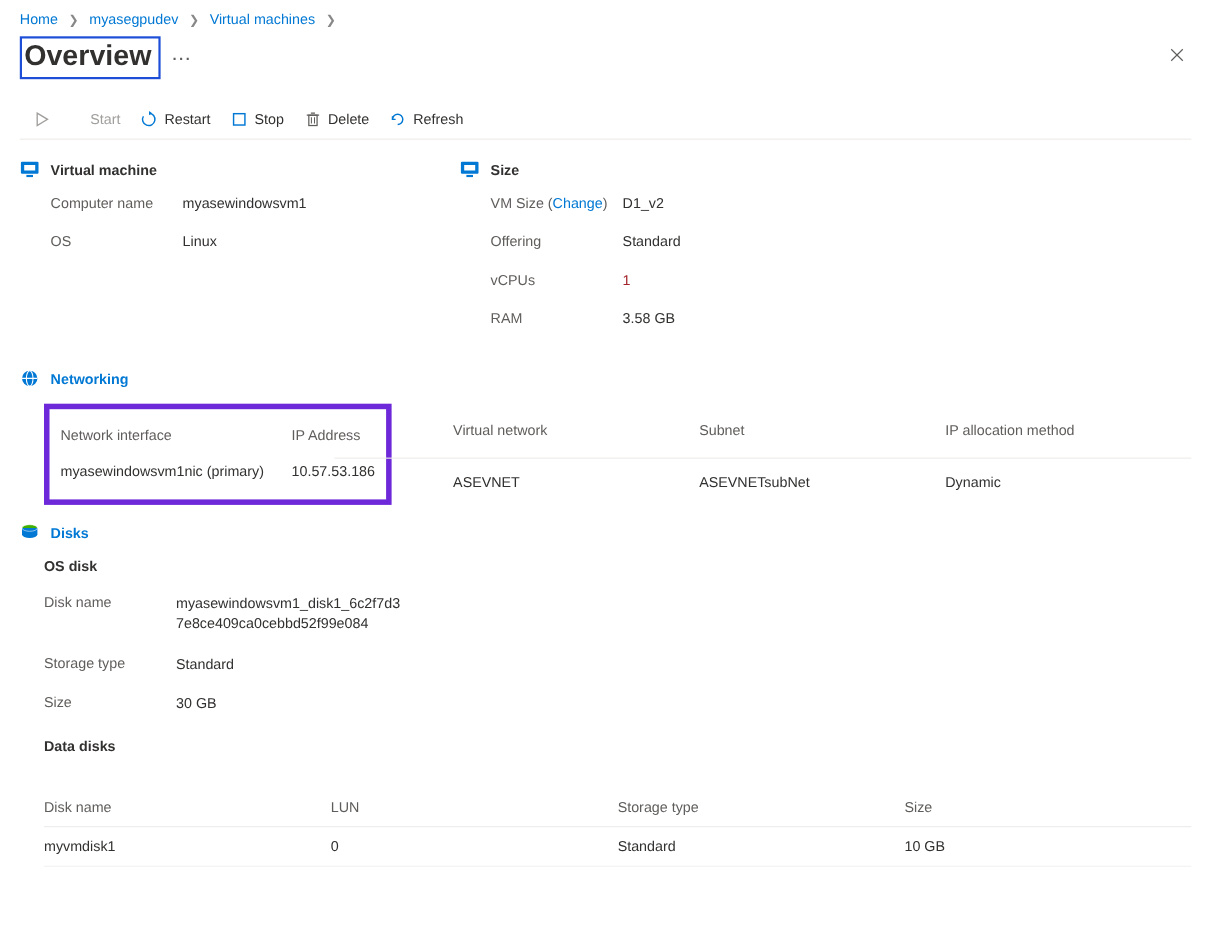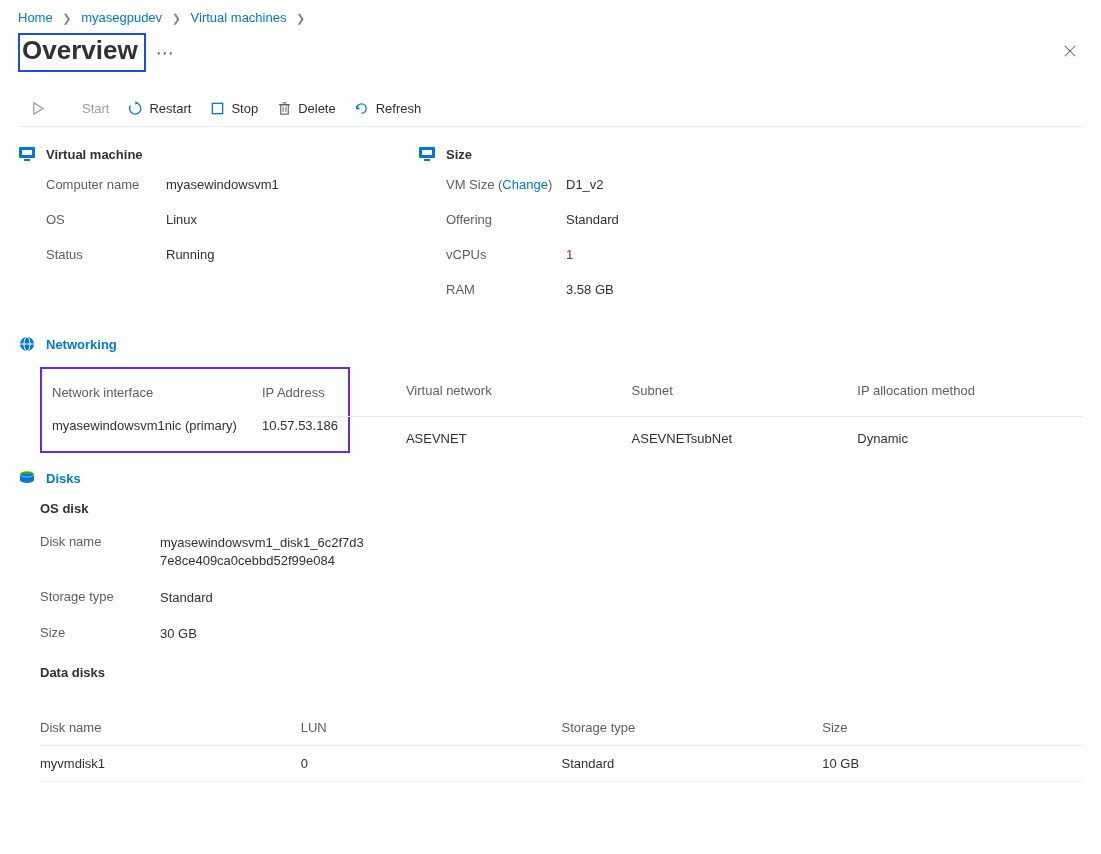--- a/index.html
+++ b/index.html
@@ -46,21 +46,21 @@
   .section-icon svg { width: 18px; height: 18px; }
 
   .kv-list { margin-left: 28px; }
   .kv-row { display: flex; margin-bottom: 20px; font-size: 13px; }
   .kv-label { width: 120px; color: #605e5c; flex-shrink: 0; }
   .kv-value { color: #323130; }
   .link-inline { color: #0078d4; cursor: pointer; }
 
   .networking-section { margin-top: 18px; }
   .network-box {
-    border: 2px solid #6d28d9;
+    border: 5px solid #6d28d9;
     padding: 16px 10px 18px 10px;
     display: inline-block;
     min-width: 300px;
   }
   .net-box-header-row { display: flex; gap: 20px; margin-bottom: 18px; color: #323130; font-weight: 400; }
   .net-box-header-row .h { color: #605e5c; }
   .net-data-row { display: flex; gap: 20px; color: #323130; }
 
   .full-net-row {
     display: flex;
@@ -188,24 +188,20 @@
         </div>
         <div class="kv-list">
           <div class="kv-row">
               <div class="kv-label">Computer name</div>
               <div class="kv-value">myasewindowsvm1</div>
             </div>
           <div class="kv-row">
               <div class="kv-label">OS</div>
               <div class="kv-value">Linux</div>
             </div>
-          <div class="kv-row">
-              <div class="kv-label">Status</div>
-              <div class="kv-value">Running</div>
-            </div>
         </div>
       </div>
 
       <div class="col">
         <div class="section-header">
           <span class="section-icon">
             <svg viewBox="0 0 18 18">
                 <rect x="1" y="2" width="16" height="11" rx="1" fill="#0078d4"></rect>
                 <rect x="4" y="5" width="10" height="5" fill="#fff"></rect>
                 <rect x="6" y="14" width="6" height="2" fill="#0078d4"></rect>

